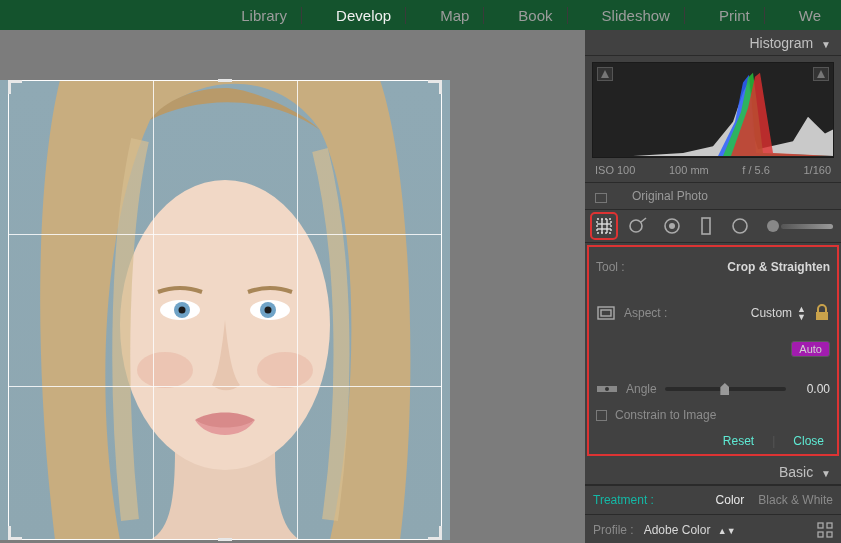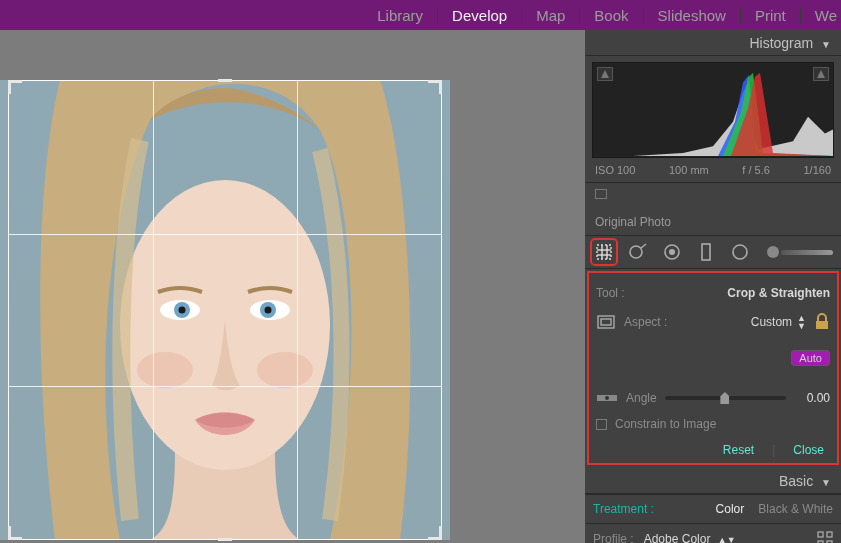--- a/index.html
+++ b/index.html
@@ -11,27 +11,28 @@
     color: #c8c8c8;
     overflow: hidden;
     position: relative;
   }
 
   
   .top-nav {
     position: absolute;
     top: 0; left: 0; right: 0;
     height: 30px;
-    background: #701a75;
+    background: #14532d;
     display: flex;
     align-items: center;
     justify-content: flex-end;
-    padding-right: 0px;
+    padding-right: 16px;
     font-size: 15px;
     font-weight: 400;
+    gap: 20px;
   }
   .top-nav .item {
     color: #9c9c9c;
     padding: 0 14px;
     border-right: 1px solid #3a3a3a;
     cursor: pointer;
   }
   .top-nav .item:last-child { border-right: none; padding-right: 4px;}
   .top-nav .item.active { color: #f0f0f0; }
 
@@ -101,26 +102,25 @@
   .clip-ind.left{ left:4px;} .clip-ind.right{ right:4px;}
   .clip-ind svg{width:10px;height:10px;}
 
   .histo-meta {
     display:flex; justify-content:space-between;
     padding: 2px 10px 6px 10px;
     color:#9a9a9a; font-size:11px;
     border-bottom:1px solid #2a2a2a;
   }
   .orig-row {
-    display:flex; align-items:flex-start;
+    display:flex; align-items:flex-end;
     padding: 6px 10px;
-    gap:16px;
+    gap:25px;
     border-bottom:1px solid #2a2a2a;
     color:#9a9a9a;
-    flex-direction:column;
   }
   .orig-row .chk { width:12px; height:10px; border:1px solid #777; }
 
   .tool-strip {
     display:flex; align-items:center;
     padding: 5px 8px;
     gap: 12px;
     border-bottom:1px solid #2a2a2a;
   }
   .tool-icon {
@@ -322,21 +322,21 @@
       <div class="knob"></div>
         <div class="bar"></div>
     </div>
   </div>
 
   <div class="crop-panel">
     <div class="row">
       <span class="label">Tool :</span>
       <span class="tool-name">Crop &amp; Straighten</span>
     </div>
-    <div class="row" style="margin-top:3px;">
+    <div class="row" style="margin-top:20px;">
       <span class="lbl-with-ico">
         <span class="aspect-ico">
           <svg viewBox="0 0 20 20" stroke="#aaa" fill="none" stroke-width="1.4">
             <rect x="2" y="4" width="16" height="12"></rect>
             <rect x="5" y="7" width="10" height="6"></rect>
           </svg>
         </span>
         <span class="label">Aspect :</span>
       </span>
       <span style="display:flex;align-items:center;gap:8px;">

